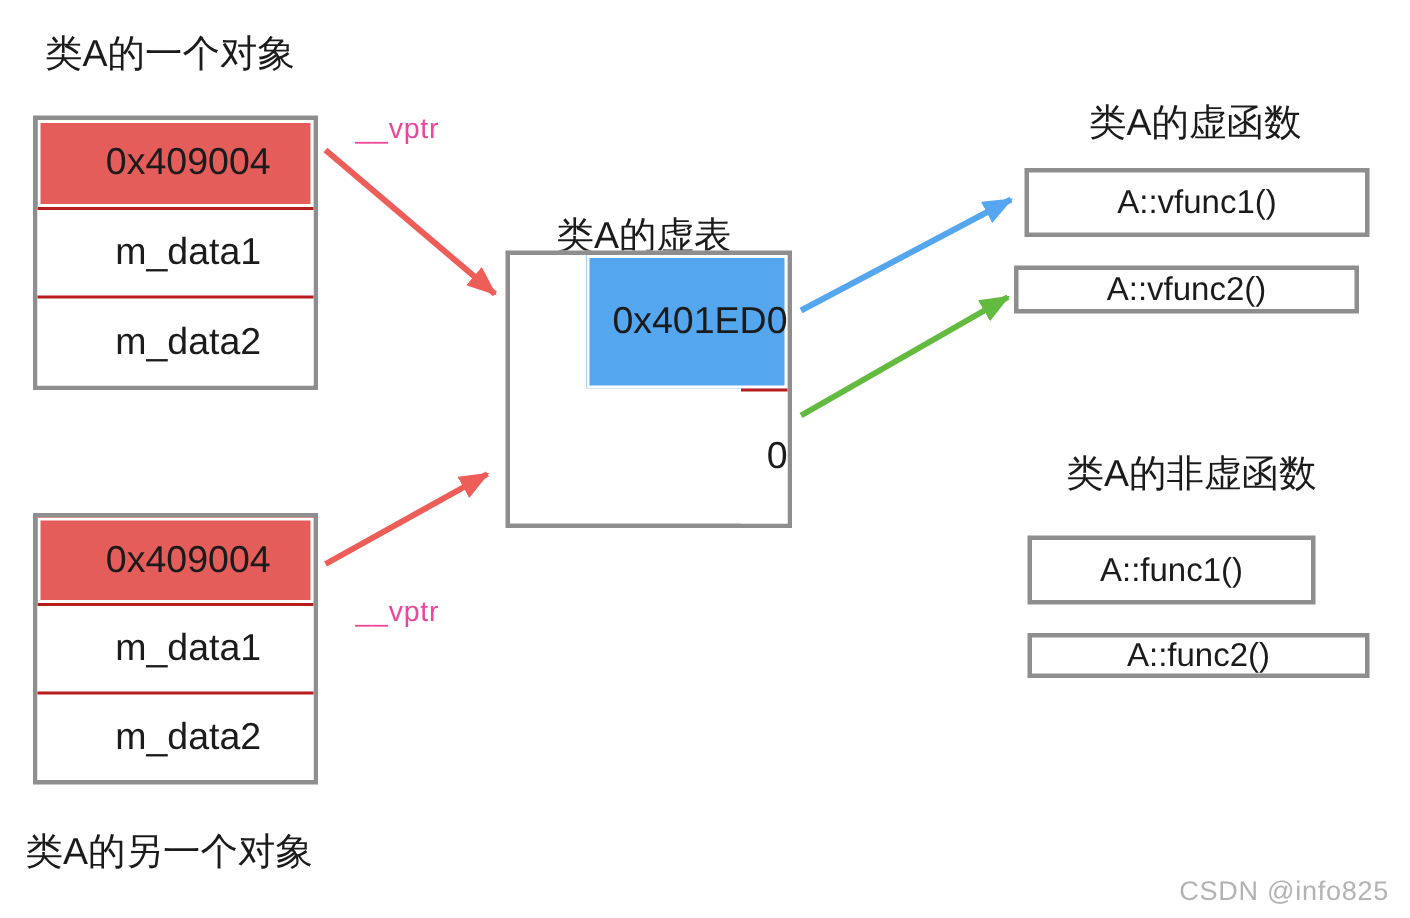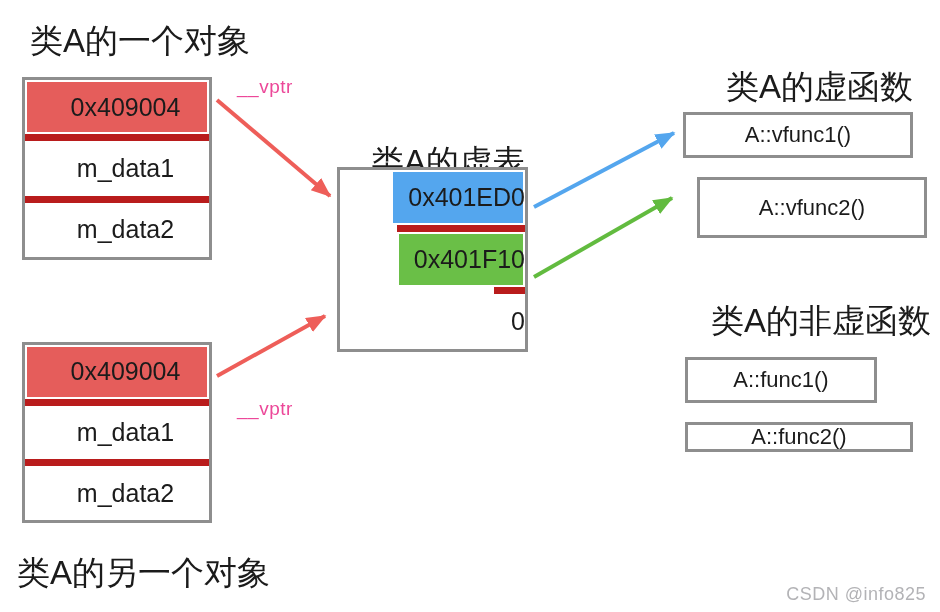--- a/index.html
+++ b/index.html
@@ -7,21 +7,21 @@
     position: relative;
     width: 940px;
     height: 612px;
     background: #ffffff;
     overflow: hidden;
     font-family: "Liberation Sans", sans-serif;
     color: #1b1b1b;
   }
   .title-label {
     position: absolute;
-    font-size: 33px;
+    font-size: 25px;
     color: #1b1b1b;
     white-space: nowrap;
     line-height: 1.15;
   }
   .vptr-label {
     position: absolute;
     font-size: 19px;
     color: #ec4899;
     white-space: nowrap;
     letter-spacing: 0.5px;
@@ -37,21 +37,21 @@
   .mem-cell {
     flex: 1;
     display: flex;
     align-items: center;
     justify-content: center;
     font-size: 25px;
     color: #1b1b1b;
     background: #ffffff;
     padding-left: 17px;
   }
-  .mem-cell + .mem-cell { border-top: 7px solid #b91c1c; }
+  .mem-cell + .mem-cell { border-top: 2px solid #b91c1c; }
   .fill-red   { background: #e55d5b; box-shadow: inset 0 0 0 2px #ffffff; }
   .fill-blue  { background: #54a6ee; box-shadow: inset 0 0 0 2px #ffffff; }
   .fill-green { background: #6abf47; box-shadow: inset 0 0 0 2px #ffffff; }
   .func-box {
     position: absolute;
     box-sizing: border-box;
     border: 3px solid #8e8e8e;
     background: #ffffff;
     display: flex;
     align-items: center;
@@ -101,26 +101,25 @@
   </div>
 
   <div class="mem-box" style="left:22px; top:342px; width:190px; height:181px;">
     <div class="mem-cell fill-red">0x409004</div>
     <div class="mem-cell">m_data1</div>
     <div class="mem-cell">m_data2</div>
   </div>
 
   <div class="mem-box" style="left:337px; top:167px; width:191px; height:185px;align-items:flex-end;">
     <div class="mem-cell fill-blue">0x401ED0</div>
-    <div class="mem-cell fill-green">0x401F10</div>
     <div class="mem-cell">0</div>
   </div>
 
   <div class="func-box fill-blue" style="left:683px; top:112px; width:230px; height:46px;">A::vfunc1()</div>
-  <div class="func-box fill-green" style="left:697px; top:177px; width:230px; height:61px;">A::vfunc2()</div>
+  <div class="func-box fill-green" style="left:676px; top:177px; width:230px; height:32px;">A::vfunc2()</div>
 
   <div class="func-box" style="left:685px; top:357px; width:192px; height:46px;">A::func1()</div>
   <div class="func-box" style="left:685px; top:422px; width:228px; height:30px;">A::func2()</div>
 
   <svg class="arrow-layer" viewBox="0 0 940 612" xmlns="http://www.w3.org/2000/svg">
     <defs>
       <marker id="head-red" markerWidth="6" markerHeight="5" refX="4.6" refY="2" orient="auto" markerUnits="strokeWidth">
         <polygon points="0 0, 5 2, 0 4" fill="#ee5e59"></polygon>
       </marker>
       <marker id="head-blue" markerWidth="6" markerHeight="5" refX="4.6" refY="2" orient="auto" markerUnits="strokeWidth">

